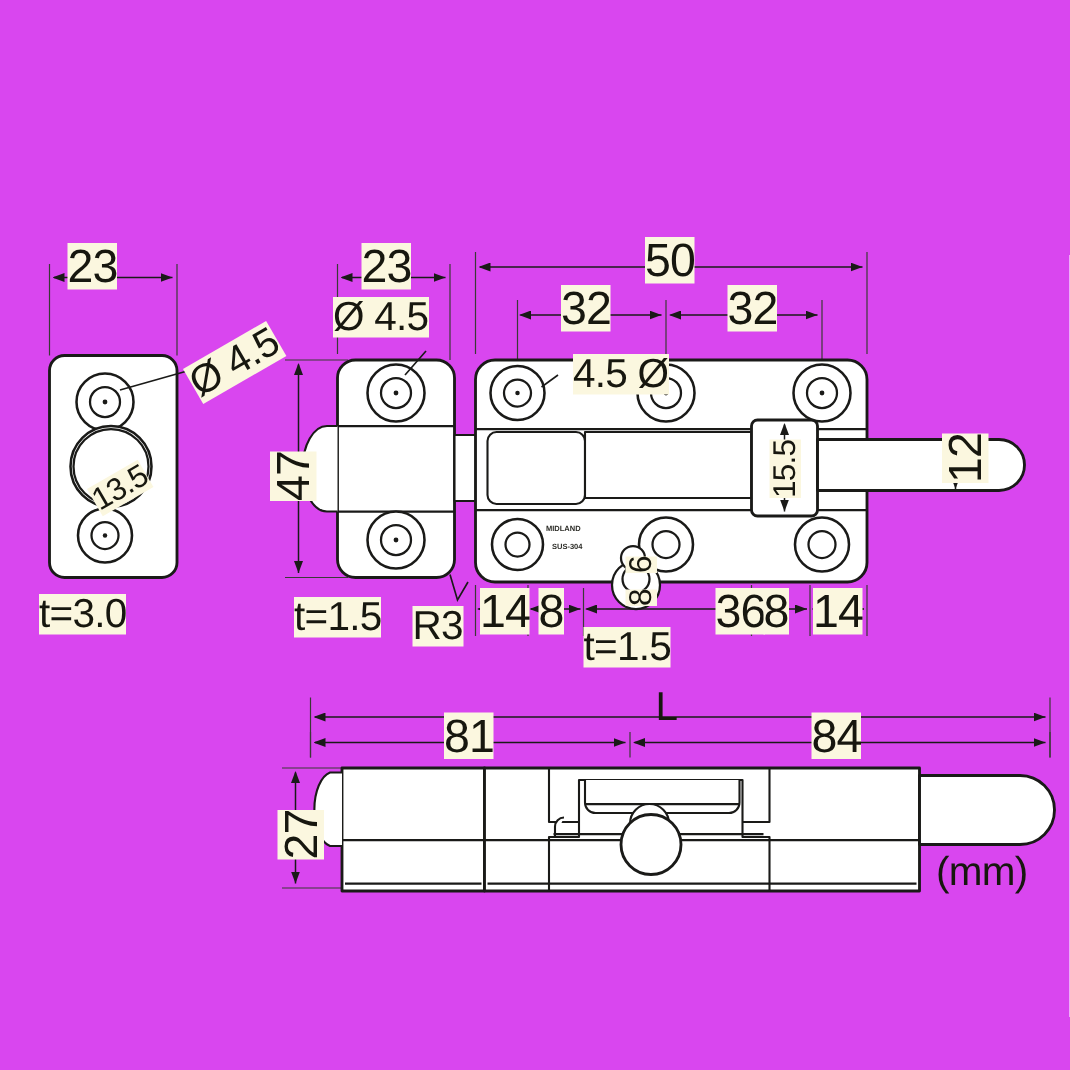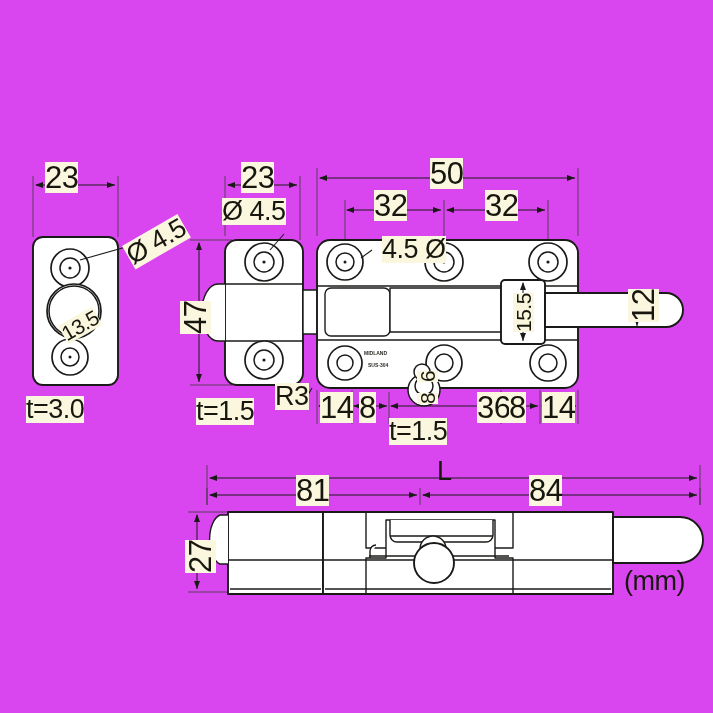--- a/index.html
+++ b/index.html
@@ -236,21 +236,21 @@
   <div class="txt med" style="left:26px; top:396px;">t=3.0</div>
 
   <div class="txt big" style="left:241px; top:162px;">23</div>
 
   <div class="txt med" style="left:222px; top:198px;">Ø 4.5</div>
 
   <div class="txt big rot90" style="left:180px; top:334px;">47</div>
 
   <div class="txt med" style="left:196px; top:398px;">t=1.5</div>
 
-  <div class="txt med" style="left:275px; top:383px;">R3</div>
+  <div class="txt med" style="left:275px; top:404px;">R3</div>
 
   <div class="txt big" style="left:430px; top:158px;">50</div>
 
   <div class="txt big" style="left:374px; top:190px;">32</div>
 
   <div class="txt big" style="left:485px; top:190px;">32</div>
 
   <div class="txt med" style="left:366px; top:236px;margin-left:16px;">4.5 Ø</div>
 
   <div class="txt sml rot90" style="left:513px; top:332px;">15.5</div>
@@ -273,19 +273,19 @@
 
   <div class="txt med" style="left:389px; top:418px;">t=1.5</div>
 
   <div class="micro" style="position:absolute; left:364px; top:350px;">MIDLAND</div>
   <div class="micro" style="position:absolute; left:368px; top:362px;">SUS-304</div>
 
   <div class="txt med nb" style="left:437px; top:458px;">L</div>
 
   <div class="txt big" style="left:296px; top:475px;">81</div>
 
-  <div class="txt big" style="left:529px; top:475px;">84</div>
+  <div class="txt big" style="left:541px; top:475px;">84</div>
 
   <div class="txt big rot90" style="left:185px; top:573px;">27</div>
 
   <div class="txt med nb" style="left:624px; top:568px;">(mm)</div>
 
 </div>
 
 </body></html>

